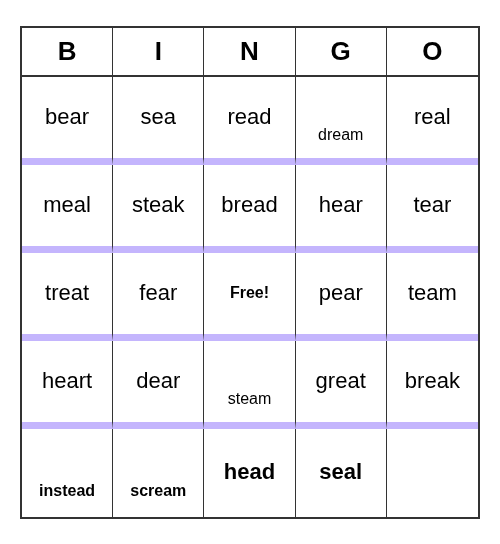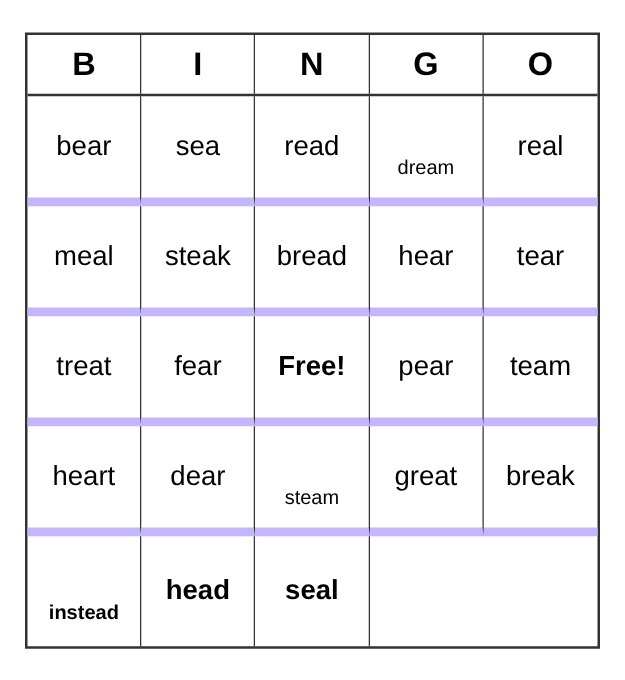--- a/index.html
+++ b/index.html
@@ -76,21 +76,21 @@
     .bingo-cell.large-text span {
       font-size: 22px;
     }
 
     .bingo-cell.small-text span {
       font-size: 16px;
       margin-top: 36px;
     }
 
     .bingo-cell.free span {
-      font-size: 22px;
+      font-size: 16px;
       font-weight: bold;
     }
   </style>
 </head>
 <body>
 
 <div class="bingo-card">
   <div class="bingo-header">
   <div class="bingo-header-cell">B</div>
       <div class="bingo-header-cell">I</div>
@@ -155,20 +155,23 @@
       </div>
       <div class="bingo-cell large-text">
         <span>great</span>
       </div>
       <div class="bingo-cell large-text">
         <span>break</span>
       </div>
       <div class="bingo-cell small-text">
         <span>instead</span>
       </div>
+      <div class="bingo-cell small-text">
+        <span>scream</span>
+      </div>
       <div class="bingo-cell large-text">
         <span>head</span>
       </div>
       <div class="bingo-cell large-text">
         <span>seal</span>
       </div>
     </div>
 </div>
 
 </body></html>

